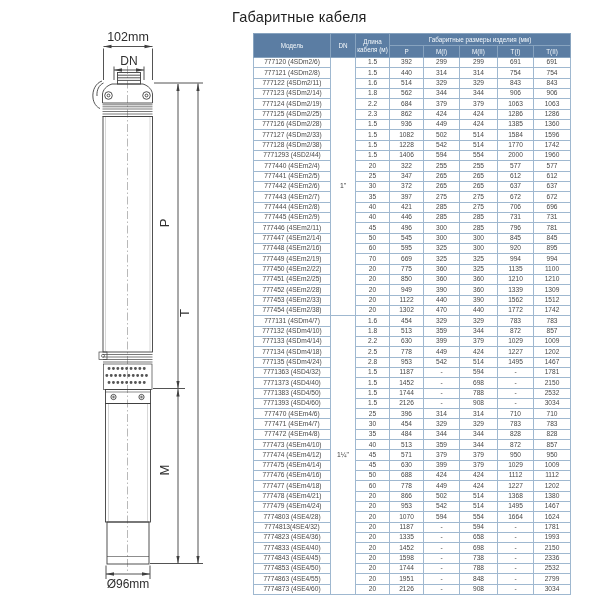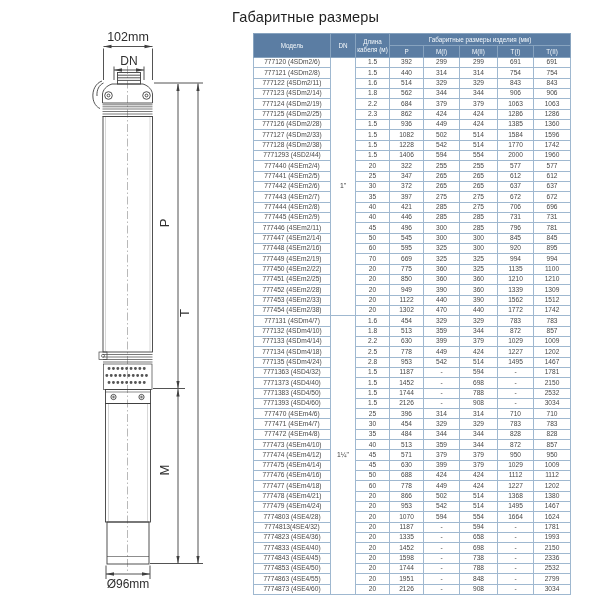--- a/index.html
+++ b/index.html
@@ -36,21 +36,21 @@
   th.wrap{white-space:normal;}
   table.dims tbody td{
     background:#ffffff;color:var(--cell-text);font-size:6.6px;line-height:1;
     height:9.33px;white-space:nowrap;
   }
   table.dims tbody td.dn{font-size:6.8px;color:#3d3d3d;}
 </style>
 </head>
 <body>
 
-<div class="page-title">Габаритные размеры</div>
+<div class="page-title">Габаритные кабеля</div>
 
 <svg class="diagram" width="240" height="600" viewBox="0 0 240 600">
   <g stroke="#3f3f3f" stroke-width="0.9" fill="none">
 
     <line x1="127.5" y1="66" x2="127.5" y2="573" stroke="#8a8a8a" stroke-width="0.6" stroke-dasharray="8 2.5 1.5 2.5"></line>
 
     <g>
       <line x1="103.5" y1="48.5" x2="103.5" y2="80"></line>
       <line x1="152.5" y1="48.5" x2="152.5" y2="80"></line>
       <line x1="103.5" y1="46.5" x2="152.5" y2="46.5"></line>

